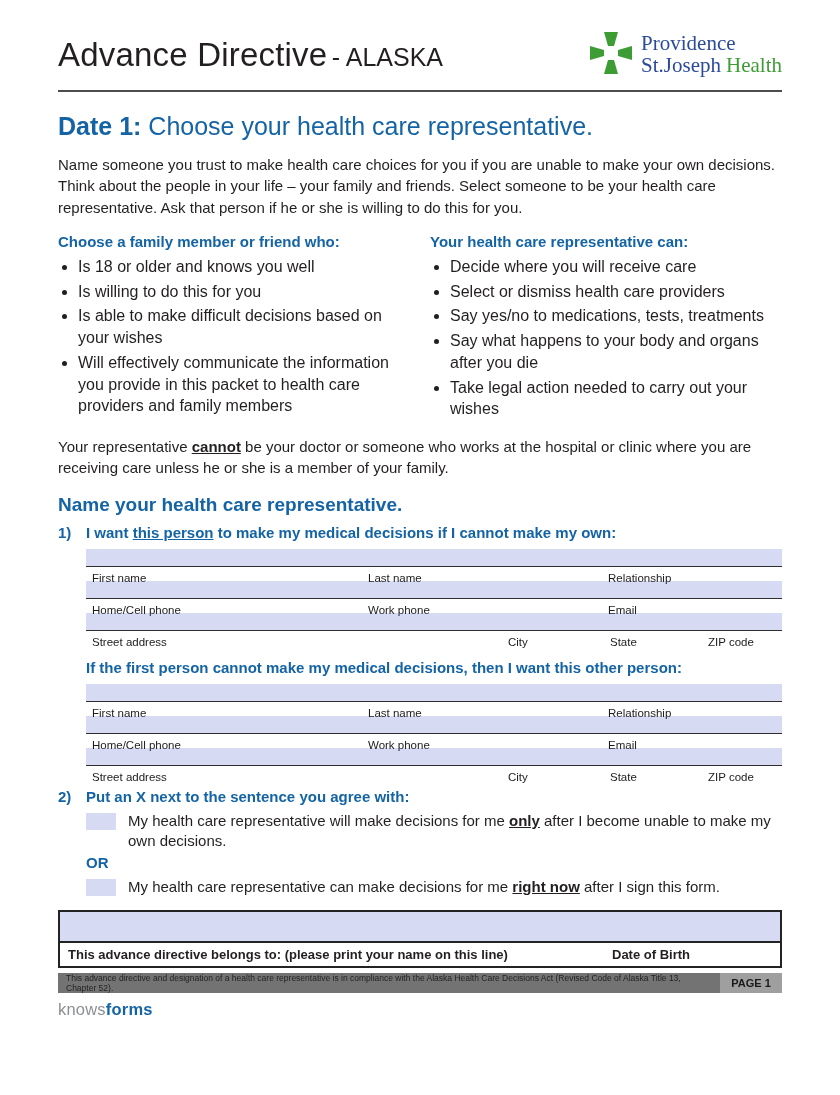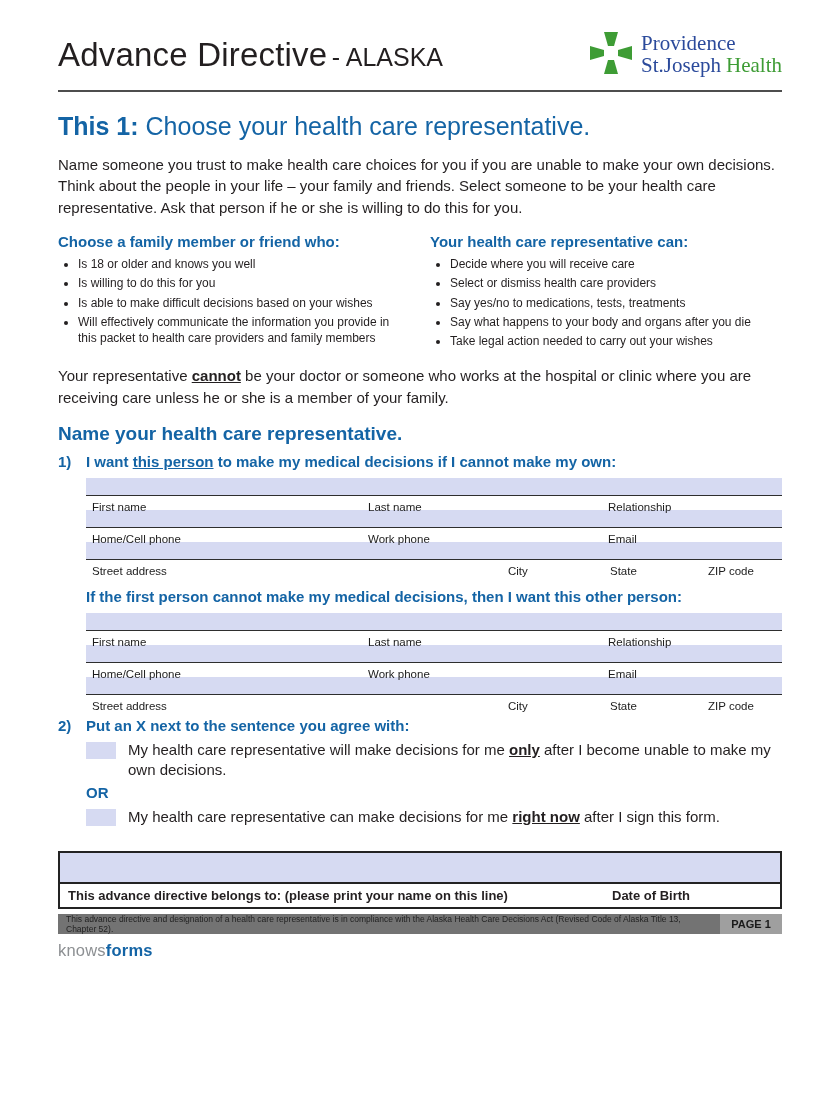--- a/index.html
+++ b/index.html
@@ -27,21 +27,21 @@
   .step-label{font-weight:700;}
 
   
   .intro{margin-top:13px;font-size:15px;line-height:1.42;}
 
   .cols{display:flex;margin-top:14px;}
   .col-left{width:372px;padding-right:22px;box-sizing:border-box;}
   .col-right{flex:1;}
   .col-head{font-size:15px;font-weight:700;color:#1464a5;margin:0 0 6px 0;}
   ul.blist{margin:0;padding-left:20px;}
-  ul.blist li{font-size:12px;line-height:1.36;margin-bottom:3px;}
+  ul.blist li{font-size:16px;line-height:1.36;margin-bottom:3px;}
 
   .cannot{margin-top:13px;font-size:15px;line-height:1.42;}
   .emph-u{font-weight:700;text-decoration:underline;}
 
   .namerep-heading{margin-top:15px;font-size:19px;color:#1464a5;font-weight:700;}
 
   .q-row{display:flex;margin-top:8px;font-size:15px;font-weight:700;color:#1464a5;}
   .q-num{width:28px;flex:none;}
   .u-only{text-decoration:underline;}
 
@@ -55,21 +55,21 @@
 
   .second-heading{margin:14px 0 0 28px;font-size:15px;font-weight:700;color:#1464a5;}
 
   
   .opt{display:flex;align-items:flex-start;margin:6px 0 0 28px;}
   .checkbox{width:30px;height:17px;background:#d6daf2;flex:none;margin:2px 12px 0 0;}
   .opt-text{font-size:15px;line-height:1.35;max-width:645px;}
   .or{margin:3px 0 0 28px;font-size:15px;font-weight:700;color:#1464a5;}
 
   
-  .belongs-box{margin-top:24px;border:2px solid #232323;}
+  .belongs-box{margin-top:13px;border:2px solid #232323;}
   .belongs-input{height:29px;background:#d6daf2;border-bottom:2px solid #232323;}
   .belongs-labels{position:relative;height:23px;font-size:13px;font-weight:700;}
   .belongs-label{position:absolute;left:8px;top:4px;}
   .dob-label{position:absolute;left:552px;top:4px;}
 
   
   .compliance{display:flex;margin-top:5px;height:20px;}
   .comp-text{flex:1;background:#737373;color:#232323;font-size:8.5px;
              display:flex;align-items:center;padding:0 8px;}
   .page-label{width:62px;background:#9f9f9f;display:flex;align-items:center;
@@ -102,21 +102,21 @@
       <div class="logo-text">
         <div class="logo-line1">Providence</div>
         <div class="logo-line2">
           <span class="stj">St.Joseph</span><span class="health">Health</span>
         </div>
       </div>
     </div>
   </div>
 
   <div class="step-heading">
-    <span class="step-label">This 1:</span><span> Choose your health care representative.</span>
+    <span class="step-label">Date 1:</span><span> Choose your health care representative.</span>
   </div>
 
   <p class="intro">Name someone you trust to make health care choices for you if you are unable to make your own decisions. Think about the people in your life – your family and friends. Select someone to be your health care representative. Ask that person if he or she is willing to do this for you.</p>
 
   <div class="cols">
     <div class="col-left">
       <p class="col-head">Choose a family member or friend who:</p>
       <ul class="blist">
         <li>Is 18 or older and knows you well</li>
         <li>Is willing to do this for you</li>

